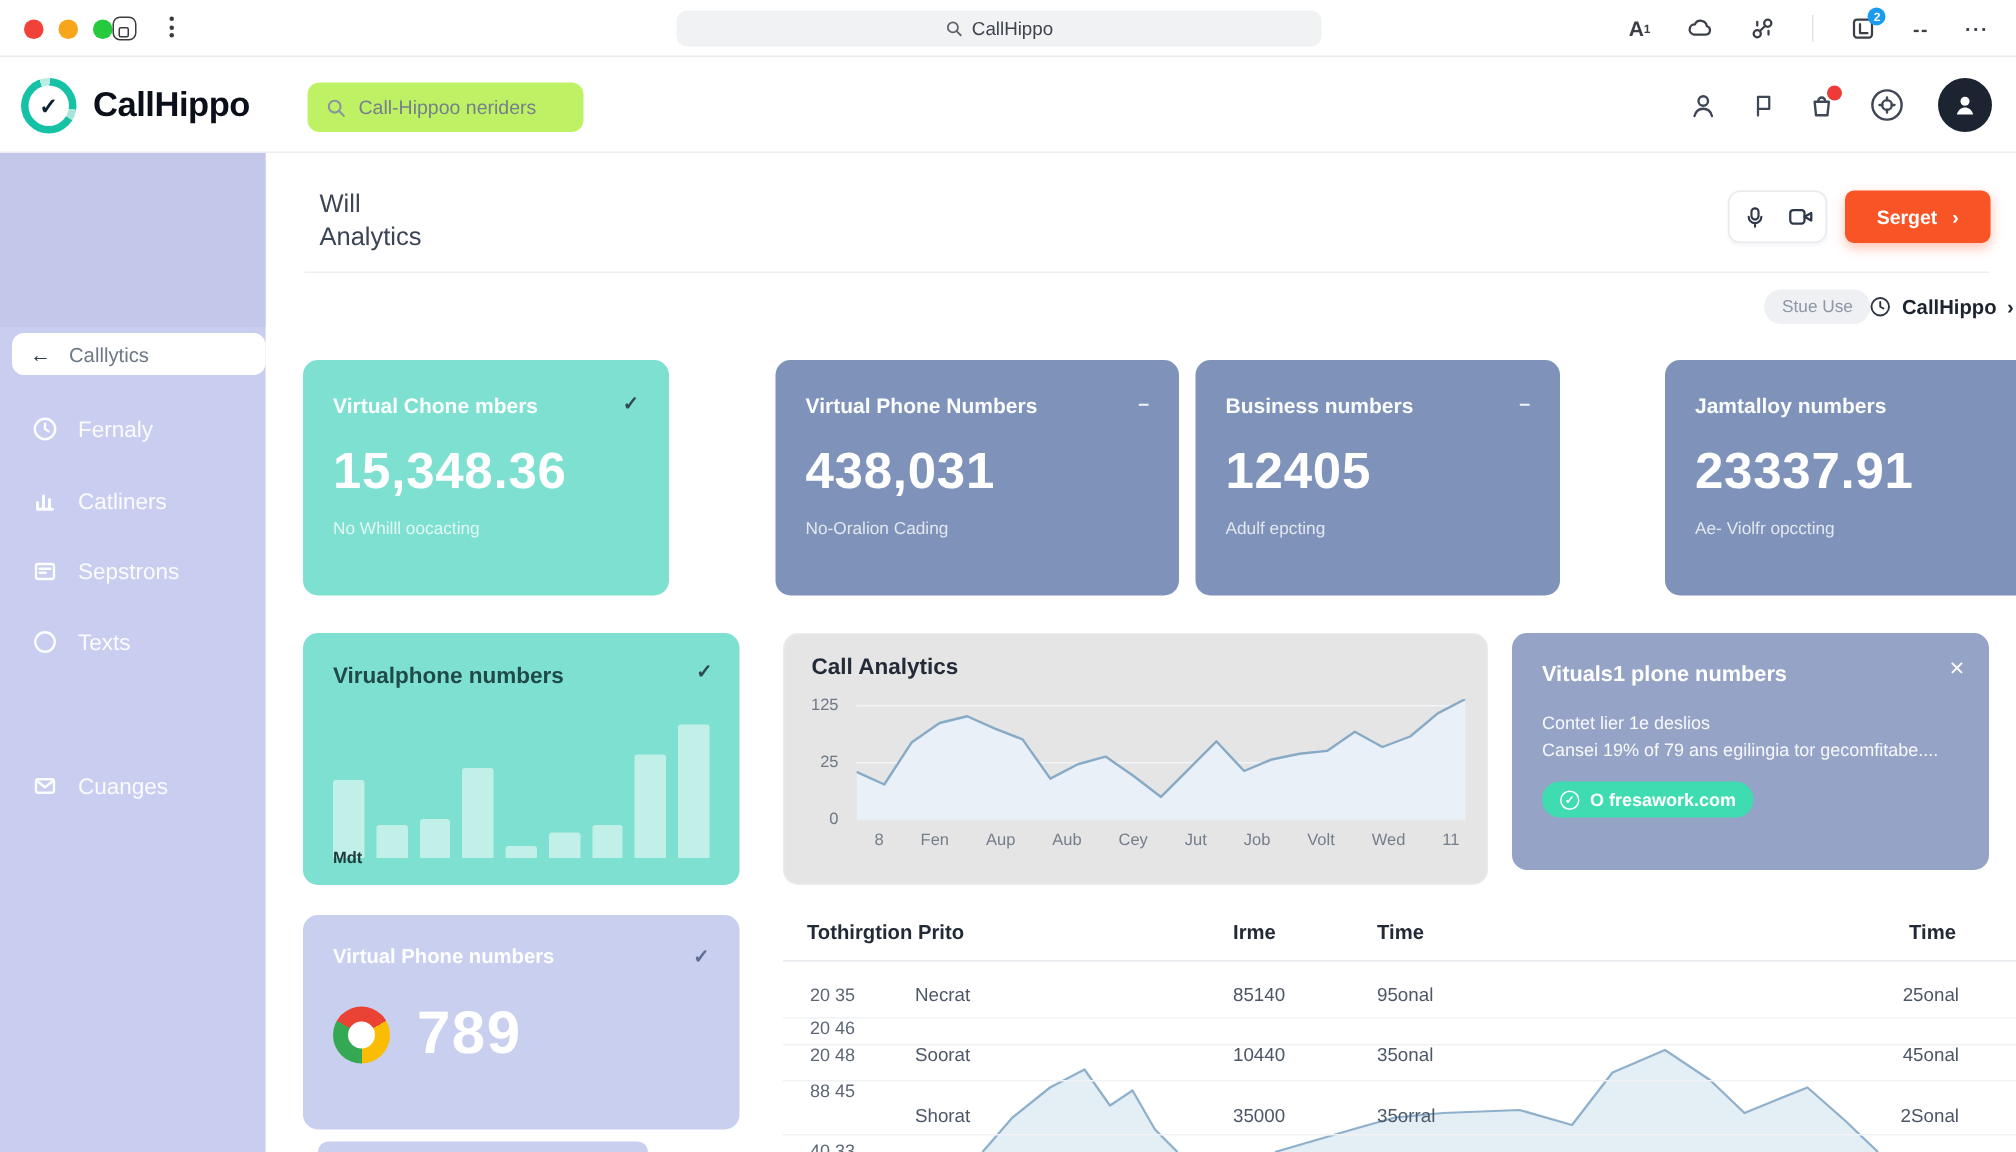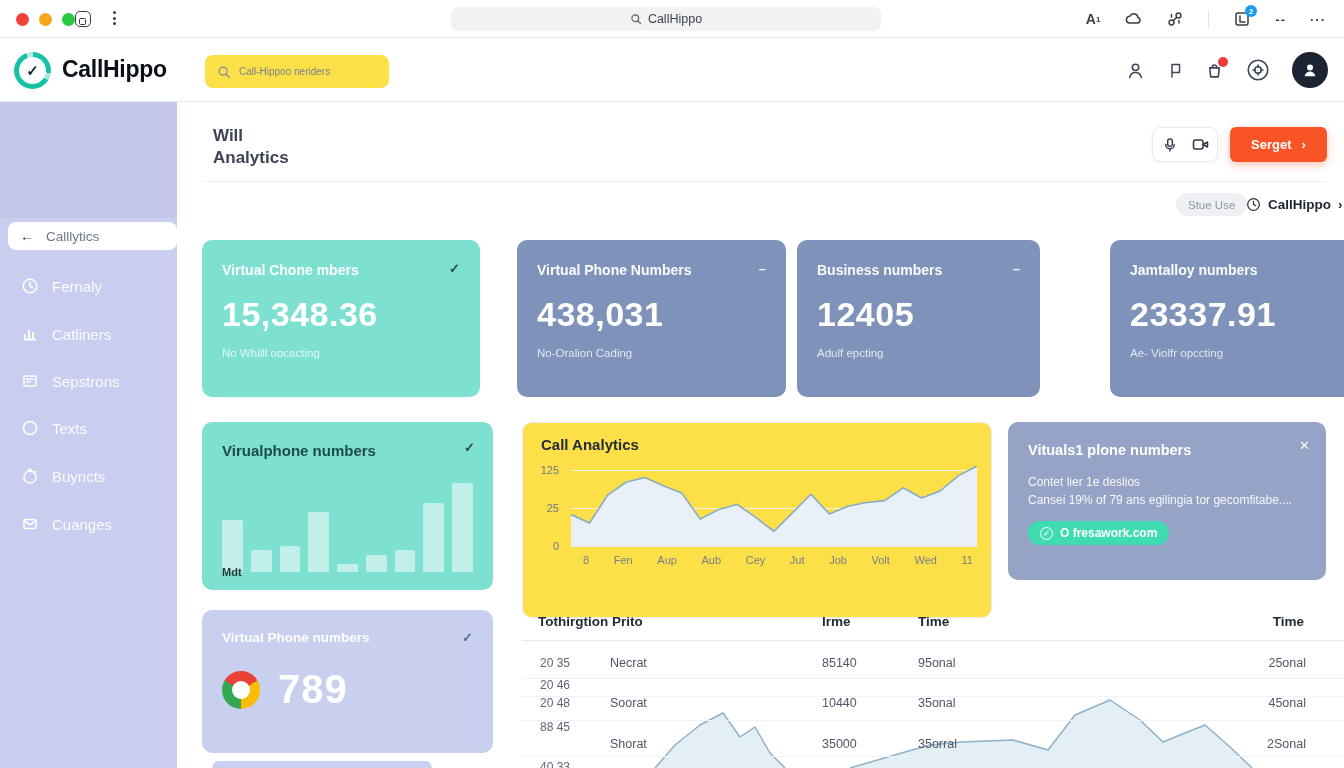--- a/index.html
+++ b/index.html
@@ -25,38 +25,38 @@
   .badge-blue { position:absolute; top:-5px; right:-6px; width:12px; height:12px; background:#1a9af0; border-radius:50%; color:#fff; font-size:8px; display:flex; align-items:center; justify-content:center; font-weight:700; }
   .dashes { font-size:13px; letter-spacing:1px; font-weight:700; color:#3a3f47; }
 
   
   .app-header { position:absolute; top:38px; left:0; width:1344px; height:64px; background:#fff; border-bottom:1px solid #ededf1; }
   .logo { position:absolute; left:14px; top:52px; width:37px; height:37px; border-radius:50%;
     background:conic-gradient(from 140deg,#15c2a5 0 200deg,#b9ece3 200deg 222deg,#15c2a5 222deg 318deg,#a5e6db 318deg 342deg,#15c2a5 342deg 360deg); }
   .logo::before { content:""; position:absolute; inset:5px; background:#fff; border-radius:50%; }
   .logo .chk { position:absolute; inset:0; display:flex; align-items:center; justify-content:center; color:#0d2230; font-weight:900; font-size:15px; }
   .brand { position:absolute; left:62px; top:56px; font-size:23px; font-weight:800; color:#0a0f1a; letter-spacing:-0.3px; }
-  .hdr-search { position:absolute; left:205px; top:55px; width:184px; height:33px; background:#fde047; border-radius:8px; display:flex; align-items:center; gap:8px; padding:0 12px; color:#767f8d; font-size:10px; }
+  .hdr-search { position:absolute; left:205px; top:55px; width:184px; height:33px; background:#bef264; border-radius:8px; display:flex; align-items:center; gap:8px; padding:0 12px; color:#767f8d; font-size:13px; }
   .hdr-right { position:absolute; right:16px; top:38px; height:64px; display:flex; align-items:center; gap:21px; }
   .hicon { position:relative; display:flex; }
   .hicon svg { stroke:#3f4756; fill:none; stroke-width:1.5; stroke-linecap:round; stroke-linejoin:round; }
   .badge-red { position:absolute; top:-4px; right:-4px; width:10px; height:10px; background:#ef3b38; border-radius:50%; }
   .avatar { width:36px; height:36px; border-radius:50%; background:#1b2430; display:flex; align-items:center; justify-content:center; }
 
   
   .sidebar { position:absolute; top:102px; left:0; width:177px; height:666px; background:#c9cdf0; }
   .sidebar-top { position:absolute; top:0; left:0; right:0; height:116px; background:#c3c8eb; }
   .side-active { position:absolute; top:120px; left:8px; right:0; height:28px; background:#fff; border-radius:8px; display:flex; align-items:center; gap:12px; padding:0 12px; }
   .side-active .arrow { color:#343c4b; font-size:14px; }
   .side-active .lbl { color:#6e7886; font-size:13.5px; font-weight:500; }
   .side-item { position:absolute; left:0; right:0; height:26px; display:flex; align-items:center; gap:13px; padding:0 0 0 21px; color:#fbfbfe; font-size:15px; font-weight:500; cursor:pointer; }
   .side-item svg { stroke:rgba(255,255,255,0.95); fill:none; stroke-width:1.6; stroke-linecap:round; stroke-linejoin:round; }
 
   
-  .page-title { position:absolute; left:213px; top:125px; font-size:17px; line-height:22px; color:#3d4455; font-weight:700; }
+  .page-title { position:absolute; left:213px; top:125px; font-size:17px; line-height:22px; color:#3d4455; font-weight:400; }
   .action-group { position:absolute; left:1152px; top:127px; width:66px; height:35px; background:#fff; border:1px solid #e8eaee; border-radius:8px; box-shadow:0 1px 3px rgba(20,30,60,0.06); display:flex; align-items:center; justify-content:center; gap:14px; }
   .action-group svg { stroke:#2f3749; fill:none; stroke-width:1.5; stroke-linecap:round; stroke-linejoin:round; }
   .btn-orange { position:absolute; left:1230px; top:127px; width:97px; height:35px; background:#f85425; border:none; border-radius:6px; color:#fff; font-size:13px; font-weight:700; display:flex; align-items:center; justify-content:center; gap:10px; box-shadow:0 3px 8px rgba(248,84,37,0.35); cursor:pointer; font-family:inherit; }
   .head-divider { position:absolute; left:203px; top:181px; right:18px; height:1px; background:#edeff3; }
   .pill-gray { position:absolute; left:1176px; top:193px; height:23px; padding:0 12px; background:#eef0f4; border-radius:12px; color:#8e96a4; font-size:11.5px; display:flex; align-items:center; }
   .brand-link { position:absolute; left:1246px; top:194px; height:21px; display:flex; align-items:center; gap:7px; color:#1d2430; font-size:13.5px; font-weight:600; cursor:pointer; }
   .brand-link svg { stroke:#2c3442; fill:none; stroke-width:1.5; stroke-linecap:round; stroke-linejoin:round; }
 
   
   .stat-card { position:absolute; top:240px; height:157px; border-radius:10px; padding:22px 20px; color:#fff; }
@@ -71,21 +71,21 @@
   .sc-sub { margin-top:13px; font-size:11.5px; color:rgba(255,255,255,0.78); }
 
   
   .bar-card { position:absolute; left:202px; top:422px; width:291px; height:168px; background:#7ee0d0; border-radius:10px; }
   .bar-card .bc-title { position:absolute; left:20px; top:20px; font-size:15px; font-weight:600; color:#1f4a49; }
   .bar-card .bc-check { position:absolute; right:18px; top:18px; color:#2e4a57; font-weight:700; font-size:13px; cursor:pointer; }
   .mini-bars { position:absolute; left:20px; right:20px; bottom:18px; height:92px; display:flex; align-items:flex-end; gap:8px; }
   .mini-bar { flex:1; border-radius:2px 2px 0 0; }
   .bc-axis { position:absolute; left:20px; bottom:12px; font-size:11px; color:#1d3b3b; font-weight:600; z-index:2; }
 
-  .analytics-card { position:absolute; left:522px; top:422px; width:470px; height:196px; background:#fde047; border:1px solid #e9ebef; border-radius:10px; }
+  .analytics-card { position:absolute; left:522px; top:422px; width:470px; height:168px; background:#e5e5e5; border:1px solid #e9ebef; border-radius:10px; }
   .ac-title { position:absolute; left:18px; top:13px; font-size:15px; font-weight:600; color:#242b38; }
   .ac-ytick { position:absolute; width:26px; text-align:right; font-size:11px; color:#6e7784; }
   .ac-grid { position:absolute; left:48px; right:14px; height:1px; background:#f2f4f7; }
   .ac-plot { position:absolute; left:48px; top:43px; width:406px; height:80px; }
   .ac-xlabels { position:absolute; left:60px; right:18px; top:131px; display:flex; justify-content:space-between; font-size:11px; color:#747d8a; }
 
   .promo-card { position:absolute; left:1008px; top:422px; width:318px; height:158px; background:#95a3c6; border-radius:10px; padding:20px; color:#fff; }
   .promo-title { font-size:14.5px; font-weight:600; }
   .promo-close { position:absolute; right:16px; top:16px; font-size:13px; color:rgba(255,255,255,0.95); cursor:pointer; }
   .promo-line1 { margin-top:17px; font-size:12px; color:rgba(255,255,255,0.92); }
@@ -242,27 +242,20 @@
         </svg>
       <span>Texts</span>
     </div>
     <div class="side-item" style="top:266px">
       <svg width="18" height="18" viewBox="0 0 18 18">
           <rect x="3" y="4" width="12" height="10" rx="1.5"></rect>
           <path d="M5.5 7.2h7M5.5 9.8h4"></path>
         </svg>
       <span>Sepstrons</span>
     </div>
-    <div class="side-item" style="top:361px">
-      <svg width="18" height="18" viewBox="0 0 18 18">
-          <circle cx="9" cy="10" r="6"></circle>
-          <path d="M7.4 2.5h3.2M9 2.5v1.7M13.6 5.4l1.1-1.1"></path>
-        </svg>
-      <span>Buyncts</span>
-    </div>
     <div class="side-item" style="top:409px">
       <svg width="18" height="18" viewBox="0 0 18 18">
           <rect x="3" y="4.5" width="12" height="9" rx="1.5"></rect>
           <path d="M3.5 5.5L9 9.8l5.5-4.3"></path>
         </svg>
       <span>Cuanges</span>
     </div>
   </div>
 
   <div class="page-title">
@@ -293,21 +286,21 @@
     </div>
   <div class="brand-link">
     <svg width="15" height="15" viewBox="0 0 18 18">
         <circle cx="9" cy="9" r="7"></circle>
         <path d="M9 5.2V9l2.6 1.4"></path>
       </svg>
     <span>CallHippo</span>
     <span>›</span>
   </div>
 
-  <div class="stat-card teal" style="left:202px;width:278px">
+  <div class="stat-card teal" style="left:202px;width:244px">
     <div class="sc-top">
       <span class="sc-title">Virtual Chone mbers</span>
       <span class="sc-action dark">✓</span>
     </div>
     <div class="sc-value">15,348.36</div>
     <div class="sc-sub">No  Whilll oocacting</div>
   </div>
   <div class="stat-card slate" style="left:517px;width:269px">
     <div class="sc-top">
       <span class="sc-title">Virtual Phone Numbers</span>

